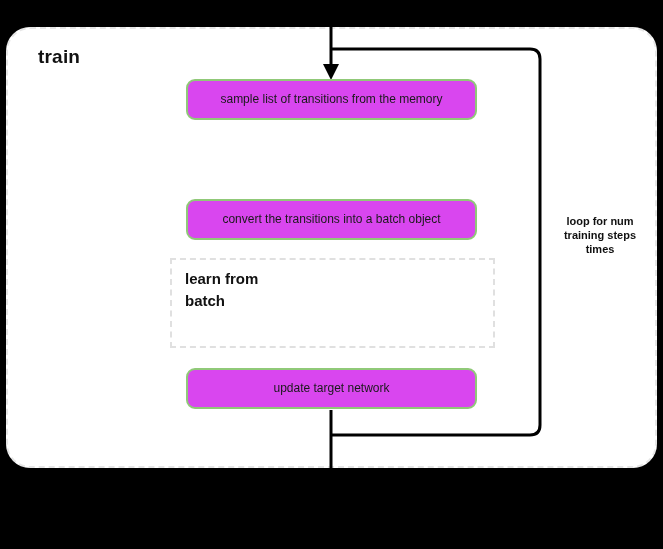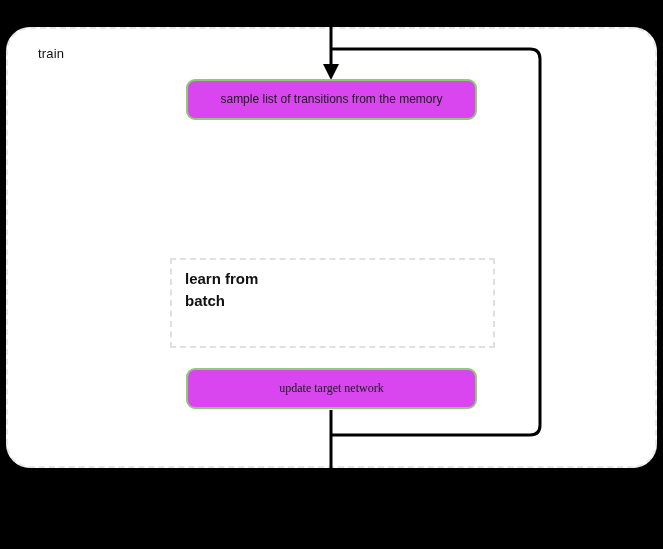--- a/index.html
+++ b/index.html
@@ -26,22 +26,22 @@
     background: #ffffff;
     border: 2px dashed #e6e6e6;
     border-radius: 24px;
     box-sizing: border-box;
   }
 
   #train-title {
     position: absolute;
     left: 38px;
     top: 46px;
-    font-size: 13px;
-    font-weight: normal;
+    font-size: 19px;
+    font-weight: bold;
     color: #111111;
     letter-spacing: 0.2px;
   }
 
   
   .proc-box {
     position: absolute;
     box-sizing: border-box;
     background: #d946ef;
     border: 2px solid #90c978;
@@ -53,21 +53,21 @@
   .proc-label {
     font-size: 12px;
     color: #1a1a1a;
     text-align: center;
     line-height: 1.2;
   }
 
   #box-sample   { left: 186px; top: 79px;  width: 291px; height: 41px; }
   #box-filter   { left: 186px; top: 139px; width: 291px; height: 41px; }
   #box-convert  { left: 186px; top: 199px; width: 291px; height: 41px; }
-  #box-update   { left: 186px; top: 368px; width: 291px; height: 41px; font-family: Liberation Serif, serif; }
+  #box-update   { left: 186px; top: 368px; width: 291px; height: 41px; }
 
   
   #learn-block {
     position: absolute;
     left: 170px;
     top: 258px;
     width: 325px;
     height: 90px;
     box-sizing: border-box;
     border: 2px dashed #e0e0e0;
@@ -126,24 +126,30 @@
     <path d="M 331,49 L 530,49 Q 540,49 540,59 L 540,425 Q 540,435 530,435 L 331,435" fill="none" stroke="#000000" stroke-width="3" stroke-linecap="butt"></path>
 
     <line x1="331" y1="410" x2="331" y2="478" stroke="#000000" stroke-width="3"></line>
   </svg>
 
   <div class="proc-box" id="box-sample">
     <span class="proc-label">sample list of transitions from the memory</span>
   </div>
 
 
+  <div class="proc-box" id="box-convert">
+    <span class="proc-label">convert the transitions into a batch object</span>
+  </div>
 
   <div id="learn-block">
     <div id="learn-label">learn from
 batch</div>
   </div>
 
   <div class="proc-box" id="box-update">
     <span class="proc-label">update target network</span>
   </div>
 
+  <div id="loop-label">loop for num
+training steps
+times</div>
 
 </div>
 
 </body></html>

